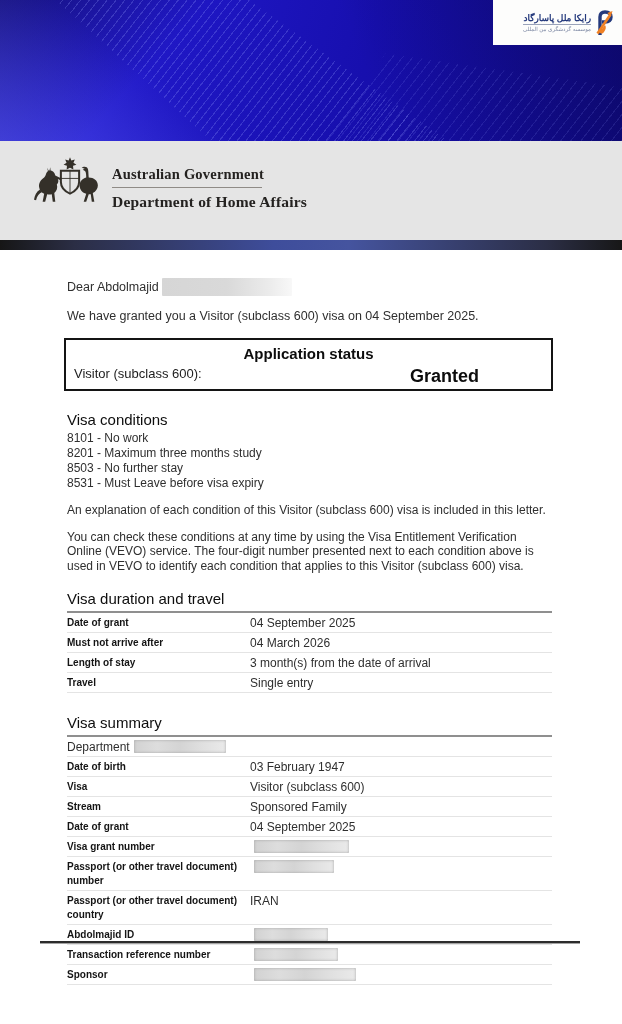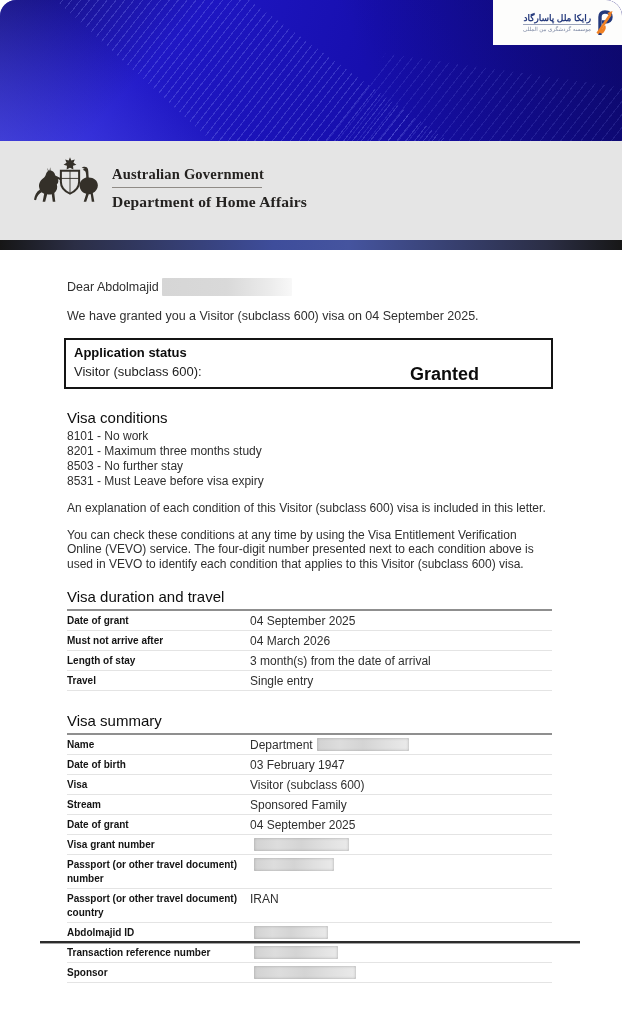--- a/index.html
+++ b/index.html
@@ -1,20 +1,20 @@
 <!DOCTYPE html>
 <html><head>
 <meta charset="utf-8">
 <style>
   * { margin:0; padding:0; box-sizing:border-box; }
   html,body { background:#ffffff; }
   .page {
     position:relative; width:622px; height:1024px; margin:0 auto;
     background:#ffffff; overflow:hidden;
-    font-family:"Liberation Sans", sans-serif; color:#2d2d2d;border-radius:16px;
+    font-family:"Liberation Sans", sans-serif; color:#2d2d2d;
   }
 
   
   .hero {
     position:absolute; top:0; left:0; width:622px; height:141px;
     background:linear-gradient(105deg,#2a22d8 0%,#1e16c2 32%,#170fae 58%,#130c96 100%);
     overflow:hidden;
   }
   .hero .dark-tl { position:absolute; inset:0;
     background:linear-gradient(132deg, rgba(8,6,62,.6) 0%, rgba(8,6,62,0) 28%); }
@@ -57,21 +57,21 @@
   .salutation { font-size:12.5px; }
   .intro { font-size:12.5px; margin-top:13px; }
 
   .redact { display:inline-block; height:13px; border-radius:1px; vertical-align:-2px;
     background:linear-gradient(90deg,#d2d2d2,#dddddd 25%,#d4d4d4 50%,#e0e0e0 75%,#eaeaea);
     box-shadow:inset 0 0 3px rgba(155,155,155,.85); }
   .salutation .redact { height:18px; vertical-align:-5px;
     background:linear-gradient(90deg,#d6d6d6 0%,#d9d9d9 50%,#ebebeb 82%,#f8f8f8 100%); box-shadow:none; }
 
   .status-box { margin:15px 0 0 -3px; width:489px; border:2px solid #141414; padding:5px 8px 8px; position:relative; }
-  .status-title { font-size:13px; font-weight:bold; color:#0d0d0d; }
+  .status-title { font-size:15px; font-weight:bold; color:#0d0d0d;text-align:center; }
   .status-row { position:relative; margin-top:4px; font-size:13px; color:#1c1c1c; }
   .status-value { position:absolute; left:336px; top:0; font-weight:bold; font-size:18px; color:#0d0d0d; }
 
   .section-title { font-size:15px; font-weight:normal; color:#0d0d0d; }
   .conditions-title { margin-top:20px; }
   .conditions-list { list-style:none; margin-top:3px; }
   .conditions-list li { font-size:12px; line-height:15px; }
 
   .para { font-size:12px; line-height:14.6px; margin-top:12px; width:486px; }
 
@@ -193,21 +193,20 @@
           <div class="tlabel">Travel</div>
           <div class="tvalue"><span class="val">Single entry</span></div>
         </div>
 
     </div>
 
     <div class="section-title tbl-title" style="margin-top:21px;">Visa summary</div>
     <div class="tbl">
 
         <div class="trow">
-          <div class="tlabel">Name</div>
           <div class="tvalue"><span class="val">Department</span><span class="redact" style="width: 92px;"></span></div>
         </div>
 
         <div class="trow">
           <div class="tlabel">Date of birth</div>
           <div class="tvalue"><span class="val">03 February 1947</span></div>
         </div>
 
         <div class="trow">
           <div class="tlabel">Visa</div>

